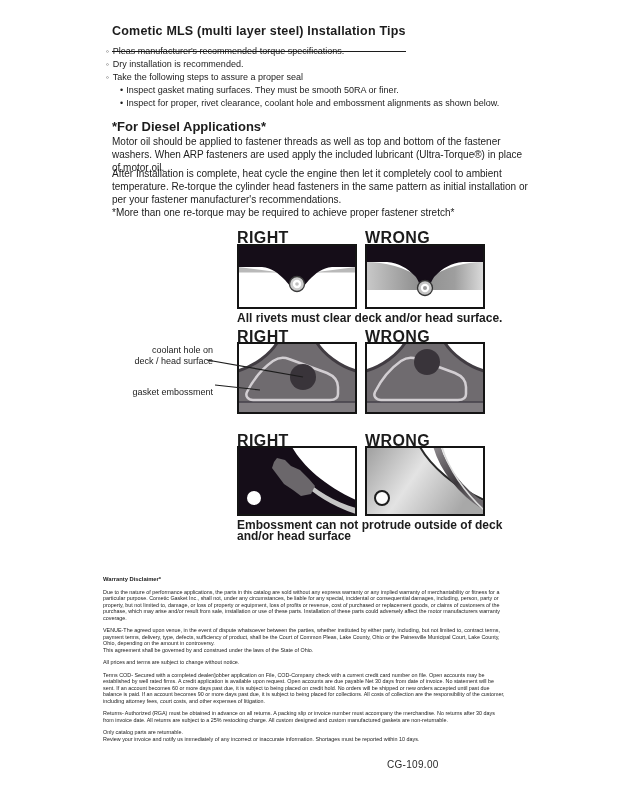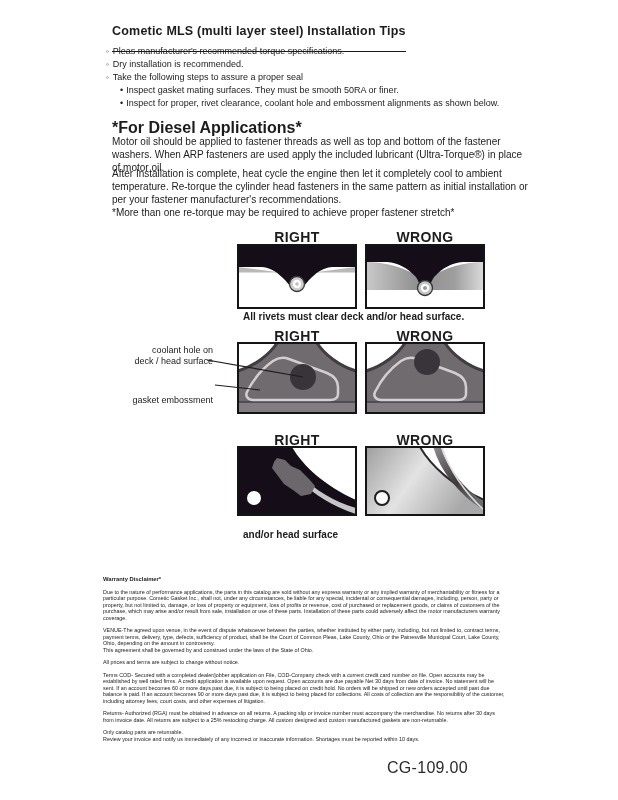--- a/index.html
+++ b/index.html
@@ -11,32 +11,32 @@
   .abs{position:absolute;}
   .title{
     left:112px;top:24px;font-size:12.5px;font-weight:700;letter-spacing:0.2px;
     border-bottom:1.6px solid #1c1c1c;padding-bottom:13px;
   }
   .bullets{left:106px;top:45px;font-size:9px;line-height:13px;width:470px;}
   .b{display:flex;}
   .m1{font-size:8px;margin-right:4px;line-height:13px;}
   .sub{margin-left:14px;}
   .m2{font-size:9px;margin-right:3px;line-height:13px;}
-  .diesel-head{left:112px;top:119px;font-size:16px;font-weight:700;}
+  .diesel-head{left:112px;top:119px;font-size:13px;font-weight:700;}
   .para{left:112px;width:420px;font-size:10px;line-height:13px;}
   .p1{top:135px;} .p2{top:167px;} .p3{top:206px;}
-  .rw-label{width:120px;text-align:center;font-size:14px;font-weight:600;letter-spacing:0.4px;}
-  .cap{font-size:10px;font-weight:700;margin-left:6px;}
+  .rw-label{width:120px;font-size:16px;font-weight:600;letter-spacing:0.4px;}
+  .cap{font-size:12px;font-weight:700;}
   .side-label{font-size:9px;line-height:11px;text-align:right;width:110px;}
   .leader{pointer-events:none;}
   .disc{left:103px;top:576px;width:402px;font-size:5.4px;line-height:6.5px;color:#222;}
   .disc .hd{font-size:5.8px;font-weight:700;margin-bottom:6px;}
   .disc .pp{margin-bottom:6px;}
   .disc .tight{margin-bottom:0;}
-  .footer-code{left:387px;top:759px;font-size:16px;letter-spacing:0.3px;color:#2a2a2a;}
+  .footer-code{left:387px;top:759px;font-size:10px;letter-spacing:0.3px;color:#2a2a2a;}
 </style>
 </head>
 <body>
 
 <div class="page">
 
   <div class="abs title">Cometic MLS (multi layer steel) Installation Tips</div>
 
   <div class="abs bullets">
     <div class="b">
@@ -104,21 +104,21 @@
 
   <div class="abs cap" style="left:237px;top:311px;">All rivets must clear deck and/or head surface.</div>
 
   <div class="abs rw-label" style="left:237px;top:328px;">RIGHT</div>
   <div class="abs rw-label" style="left:365px;top:328px;">WRONG</div>
 
   <div class="abs side-label" style="left:103px;top:345px;">
     <div>coolant hole on</div>
     <div>deck / head surface</div>
   </div>
-  <div class="abs side-label" style="left:103px;top:395px;">gasket embossment</div>
+  <div class="abs side-label" style="left:103px;top:387px;">gasket embossment</div>
 
   <svg class="abs" style="left:237px;top:342px;" width="120" height="72" viewBox="0 0 120 72">
     <rect x="0" y="0" width="120" height="72" fill="#6f6b6f"></rect>
     <path d="M1,1 H40 C33,12 18,24 1,29 Z" fill="#ffffff"></path>
     <path d="M40,1 C33,12 18,24 1,29" stroke="#413c42" stroke-width="3" fill="none"></path>
     <path d="M80,1 H119 V29 C102,24 87,12 80,1 Z" fill="#ffffff"></path>
     <path d="M80,1 C87,12 102,24 119,29" stroke="#413c42" stroke-width="3" fill="none"></path>
     <rect x="1" y="60" width="118" height="11" fill="#817d81"></rect>
     <path d="M1,60 H119" stroke="#45404a" stroke-width="1.5"></path>
     <path d="M16,58 C11,58 8,54 10,50 C16,38 26,26 36,19 C41,15.5 47,15 52,17 L90,31 C97,34 101,39 101,45 L101,52 C101,56 98,58 93,58 Z" stroke="#d2ced2" stroke-width="2.5" fill="none"></path>
@@ -172,20 +172,21 @@
     </defs>
     <rect x="0" y="0" width="120" height="70" fill="#ffffff"></rect>
     <path d="M1,1 H55 C66,20 88,40 119,54 V69 H1 Z" fill="url(#p3g)"></path>
     <path d="M55,1 C66,20 88,40 119,54" stroke="#2a2a2a" stroke-width="2" fill="none"></path>
     <path d="M72,1 C78,22 96,46 119,60" stroke="url(#p3g2)" stroke-width="7" fill="none"></path>
     <path d="M77,1 C83,22 100,47 119,64" stroke="#dcdcdc" stroke-width="1.5" fill="none"></path>
     <circle cx="17" cy="52" r="7" fill="#fdfdfd" stroke="#1e1e1e" stroke-width="2"></circle>
     <rect x="1" y="1" width="118" height="68" fill="none" stroke="#141414" stroke-width="2"></rect>
   </svg>
 
+  <div class="abs cap" style="left:237px;top:518px;">Embossment can not protrude outside of deck</div>
   <div class="abs cap" style="left:237px;top:529px;">and/or head surface</div>
 
   <div class="abs disc">
     <div class="hd">Warranty Disclaimer*</div>
     <div class="pp">Due to the nature of performance applications, the parts in this catalog are sold without any express warranty or any implied warranty of merchantability or fitness for a particular purpose.  Cometic Gasket Inc., shall not, under any circumstances, be liable for any special, incidental or consequential damages, including, person, party or property, but not limited to, damage, or loss of property or equipment, loss of profits or revenue, cost of purchased or replacement goods, or claims of customers of the purchase, which may arise and/or result from sale, installation or use of these parts.  Installation of these parts could adversely affect the motor manufacturers warranty coverage.</div>
     <div class="tight">VENUE-The agreed upon venue, in the event of dispute whatsoever between the parties, whether instituted by either party, including, but not limited to, contract terms, payment terms, delivery, type, defects, sufficiency of product, shall be the Court of Common Pleas, Lake County, Ohio or the Painesville Municipal Court, Lake County, Ohio, depending on the amount in controversy.</div>
     <div class="pp">This agreement shall be governed by and construed under the laws of the State of Ohio.</div>
     <div class="pp">All prices and terms are subject to change without notice.</div>
     <div class="pp">Terms COD- Secured with a completed dealer/jobber application on File, COD-Company check with a current credit card number on file.  Open accounts may be established by well rated firms.  A credit application is available upon request.  Open accounts are due payable Net 30 days from date of invoice.  No statement will be sent.  If an account becomes 60 or more days past due, it is subject to being placed on credit hold.  No orders will be shipped or new orders accepted until past due balance is paid.  If an account becomes 90 or more days past due, it is subject to being placed for collections.  All costs of collection are the responsibility of the customer, including attorney fees, court costs, and other expenses of litigation.</div>
     <div class="pp">Returns- Authorized (RGA) must be obtained in advance on all returns.  A packing slip or invoice number must accompany the merchandise.  No returns after 30 days from invoice date.  All returns are subject to a 25% restocking charge.  All custom designed and custom manufactured gaskets are non-returnable.</div>

